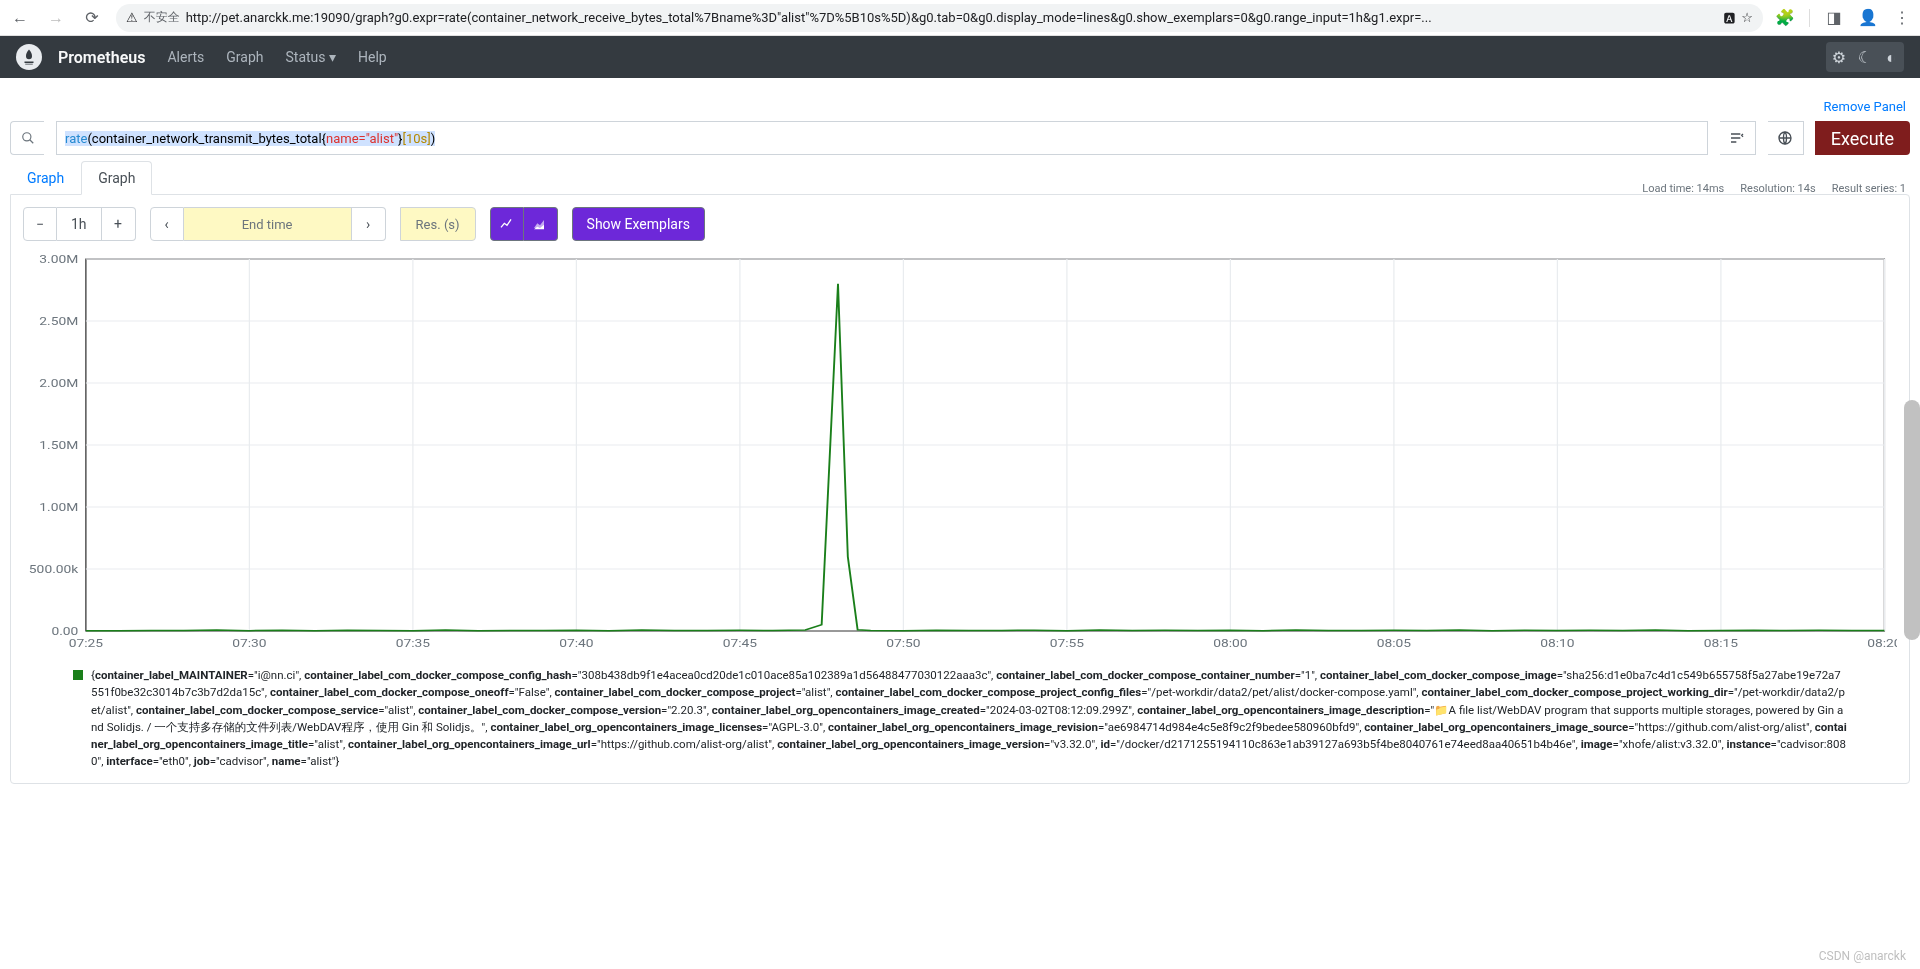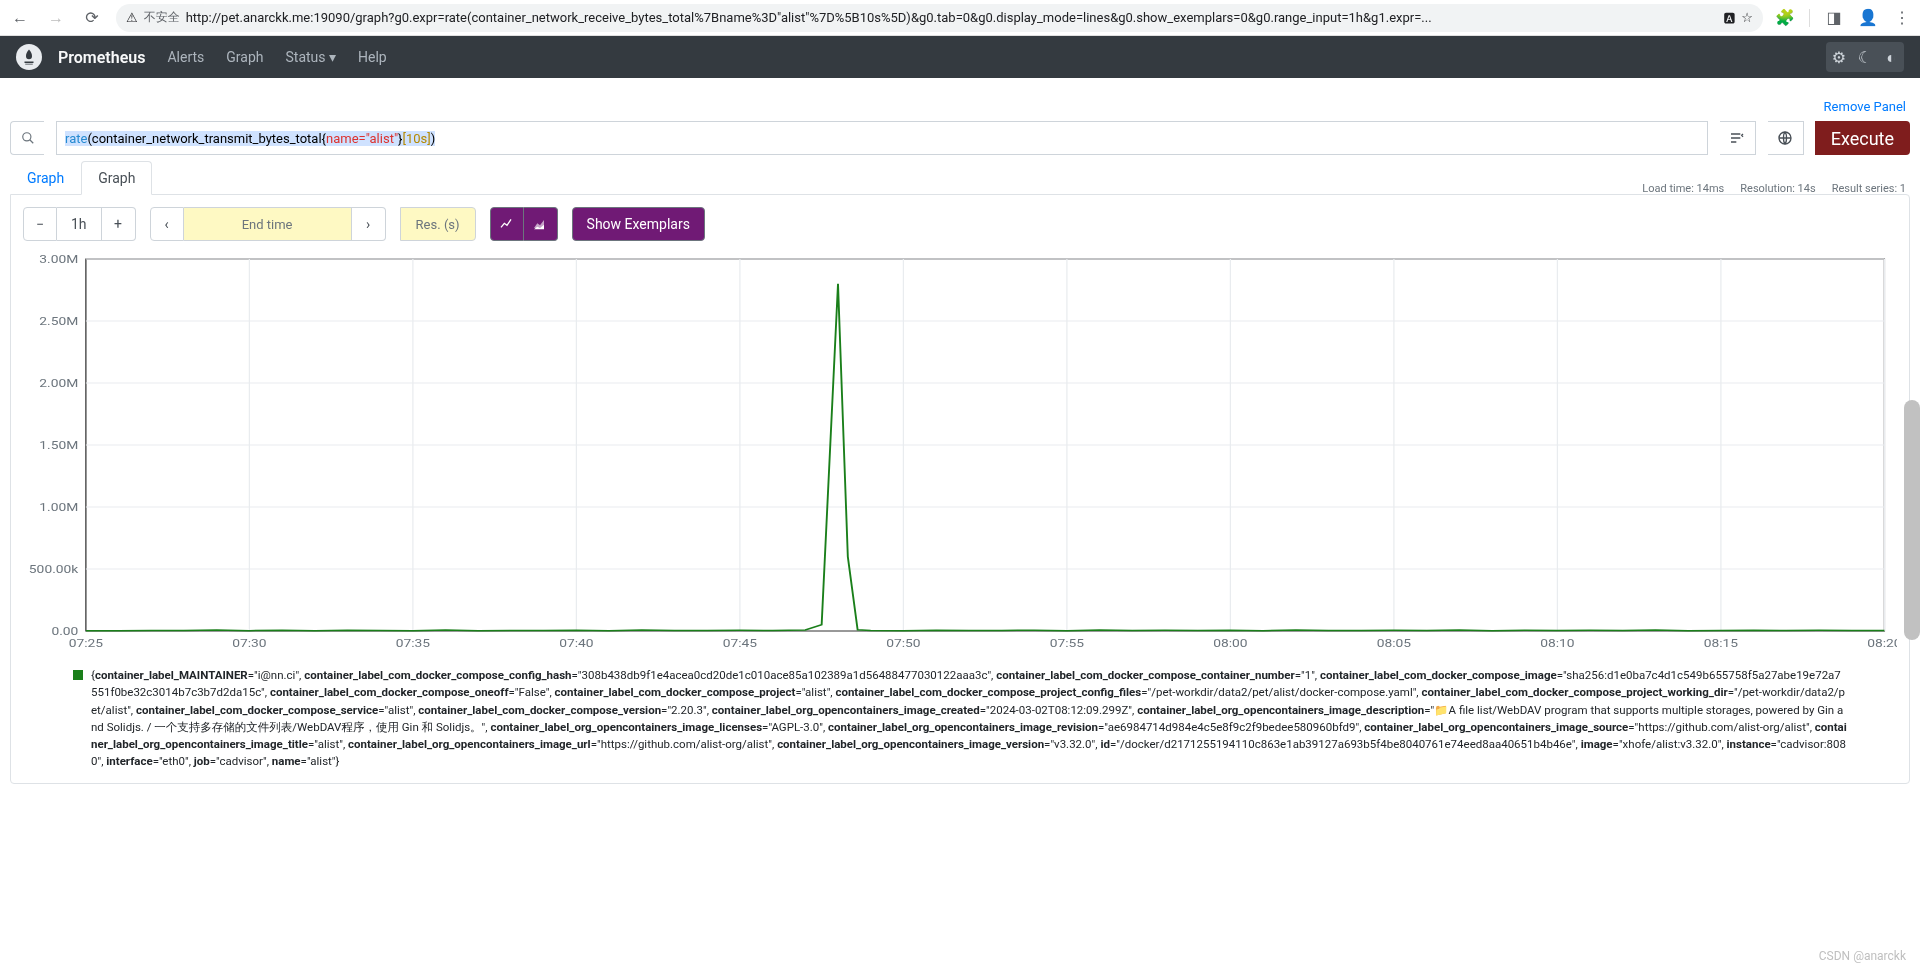--- a/index.html
+++ b/index.html
@@ -34,21 +34,21 @@
 .query-bar .execute{height:34px;padding:0 16px;background:#7f1d1d;color:#fff;border:none;border-radius:0 4px 4px 0;font-size:18px;cursor:pointer;margin-left:-1px}
 .stats-row{display:flex}
 .tabs{display:flex}
 .tabs .tab{padding:8px 16px;font-size:14px;color:#007bff;border:1px solid transparent;cursor:pointer}
 .tabs .tab.active{color:#495057;border:1px solid #dee2e6;border-bottom-color:#fff;border-radius:4px 4px 0 0;background:#fff}
 .stats{margin-left:auto;font-size:11px;color:#6c757d;display:flex;gap:16px;align-items:flex-end;padding-right:4px}
 .panel{border:1px solid #dee2e6;border-radius:0 4px 4px 4px;padding:12px;margin-top:-1px}
 .controls{display:flex;gap:14px;margin-bottom:10px}
 .btn-group{display:flex}
 .btn{height:34px;border:1px solid #ced4da;background:#fff;display:flex;align-items:center;justify-content:center;color:#495057;font-size:14px;cursor:pointer}
-.btn.dark{background:#701a75;color:#fff;border-color:#6c757d}
+.btn.dark{background:#6d28d9;color:#fff;border-color:#6c757d}
 .btn.sq{width:34px}
 .btn.range-label{padding:0 14px}
 .input-like{height:34px;border:1px solid #ced4da;padding:0 12px;font-size:13px;color:#6c757d;background:#fef9c3;display:flex;align-items:center;justify-content:center}
 .input-like.endtime{width:168px}
 .input-like.res{width:76px}
 .btn-group>*{border-radius:0}
 .btn-group>*:first-child{border-radius:4px 0 0 4px}
 .btn-group>*:last-child{border-radius:0 4px 4px 0}
 .btn-group>*:not(:first-child){border-left:none}
 .btn.standalone{border-radius:4px;padding:0 14px}

